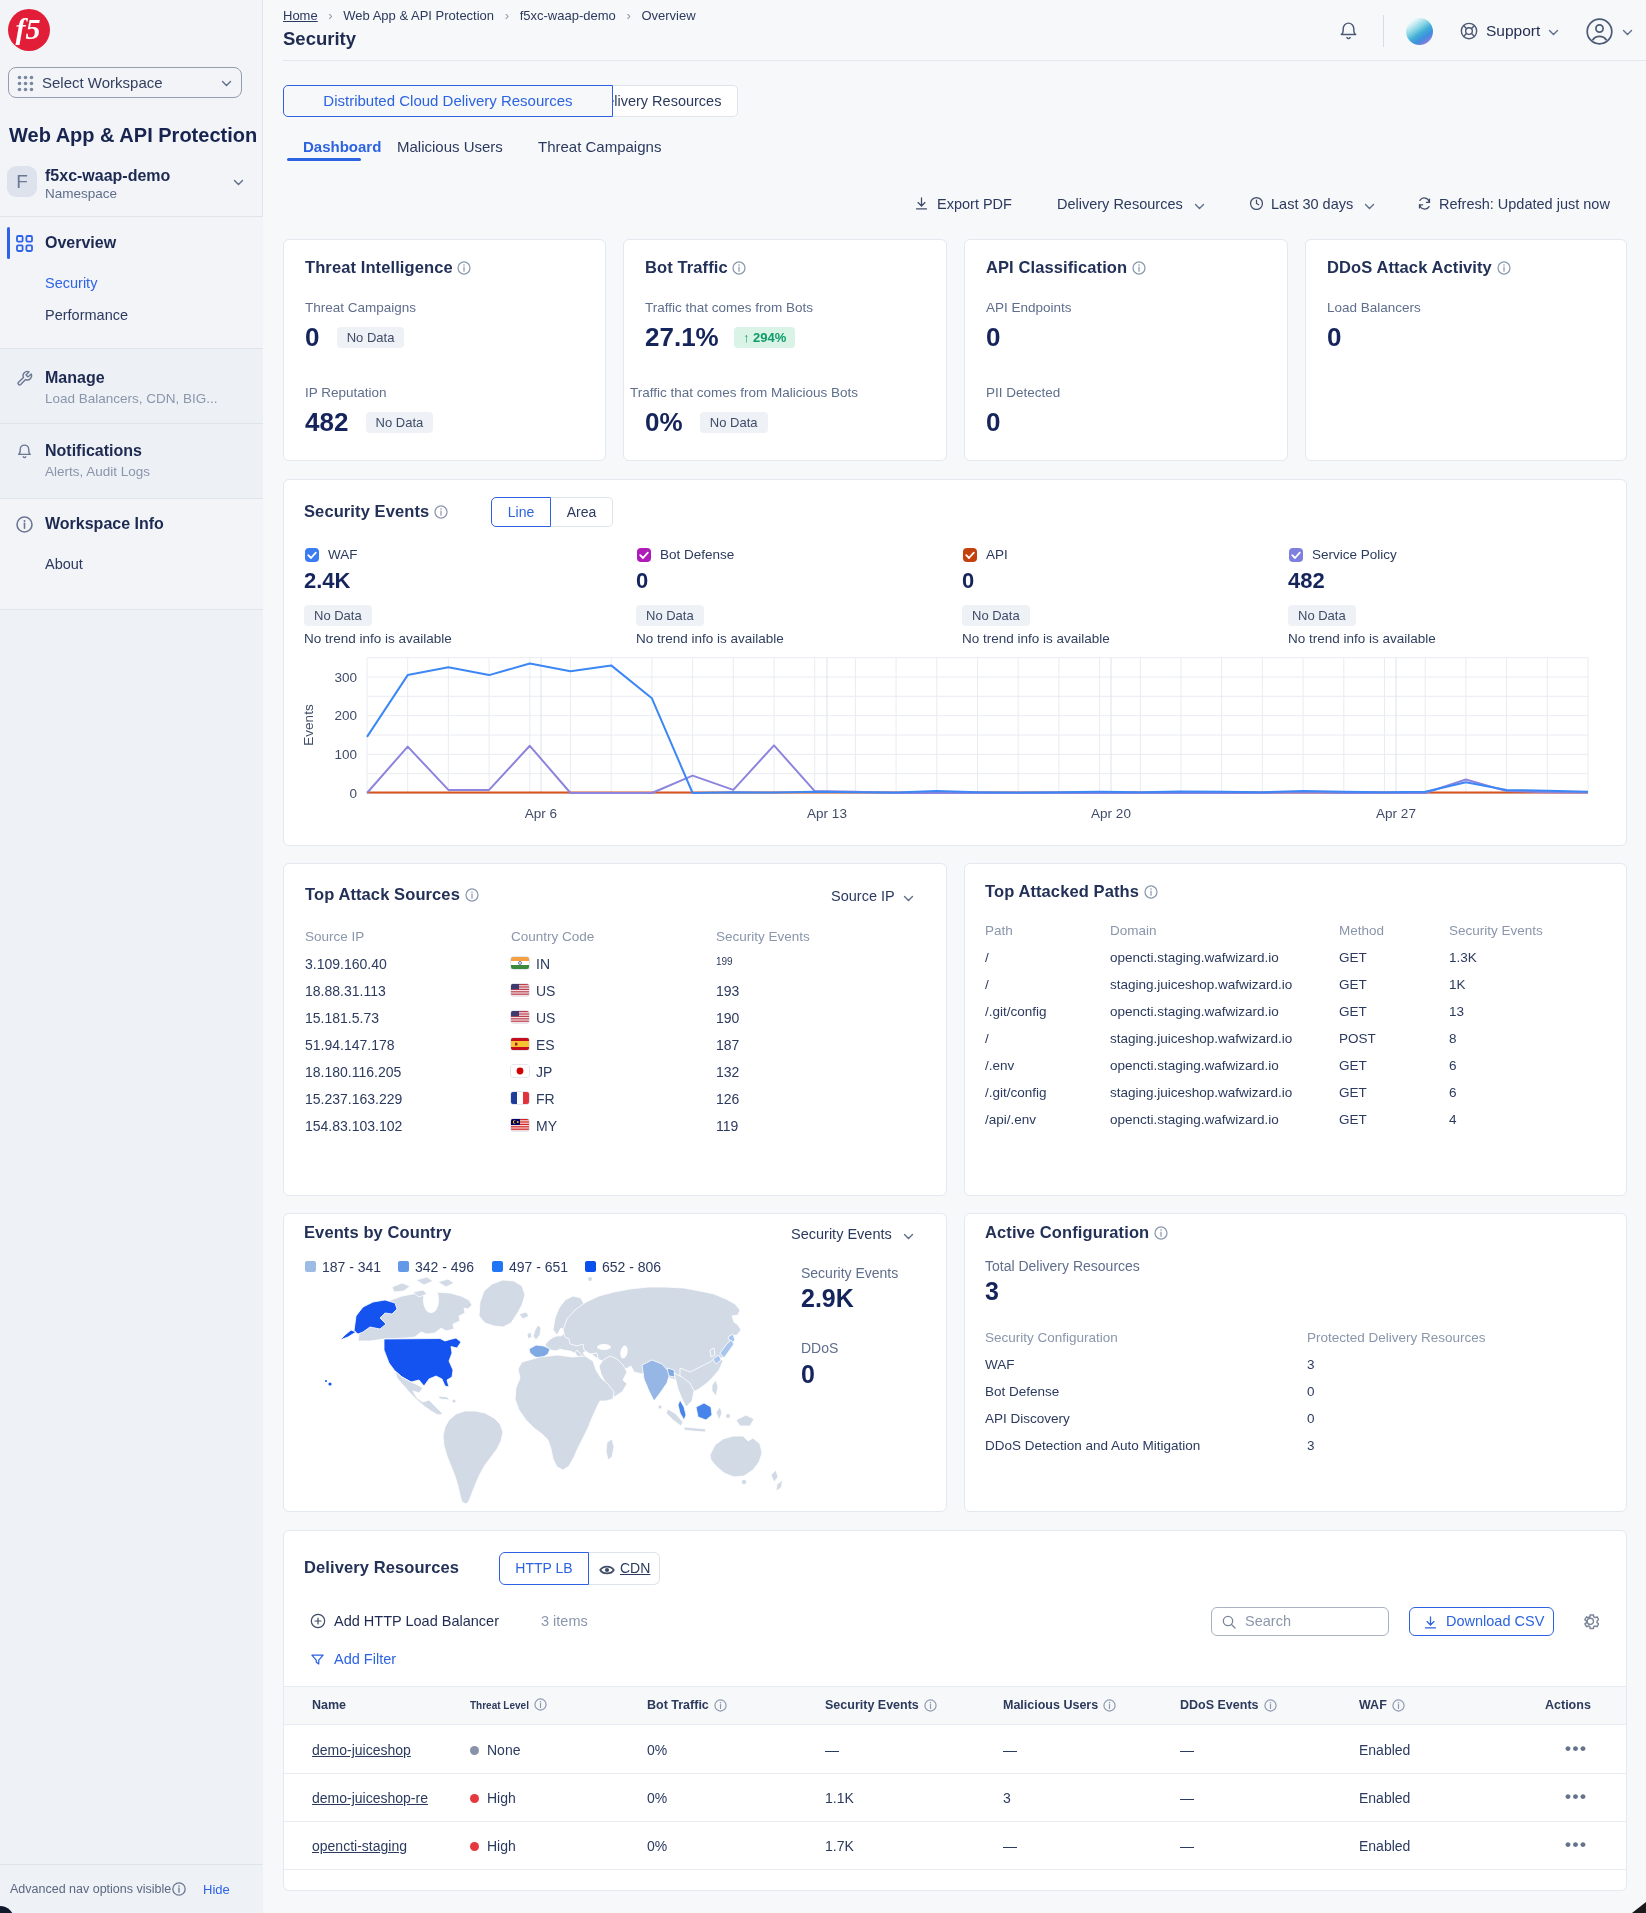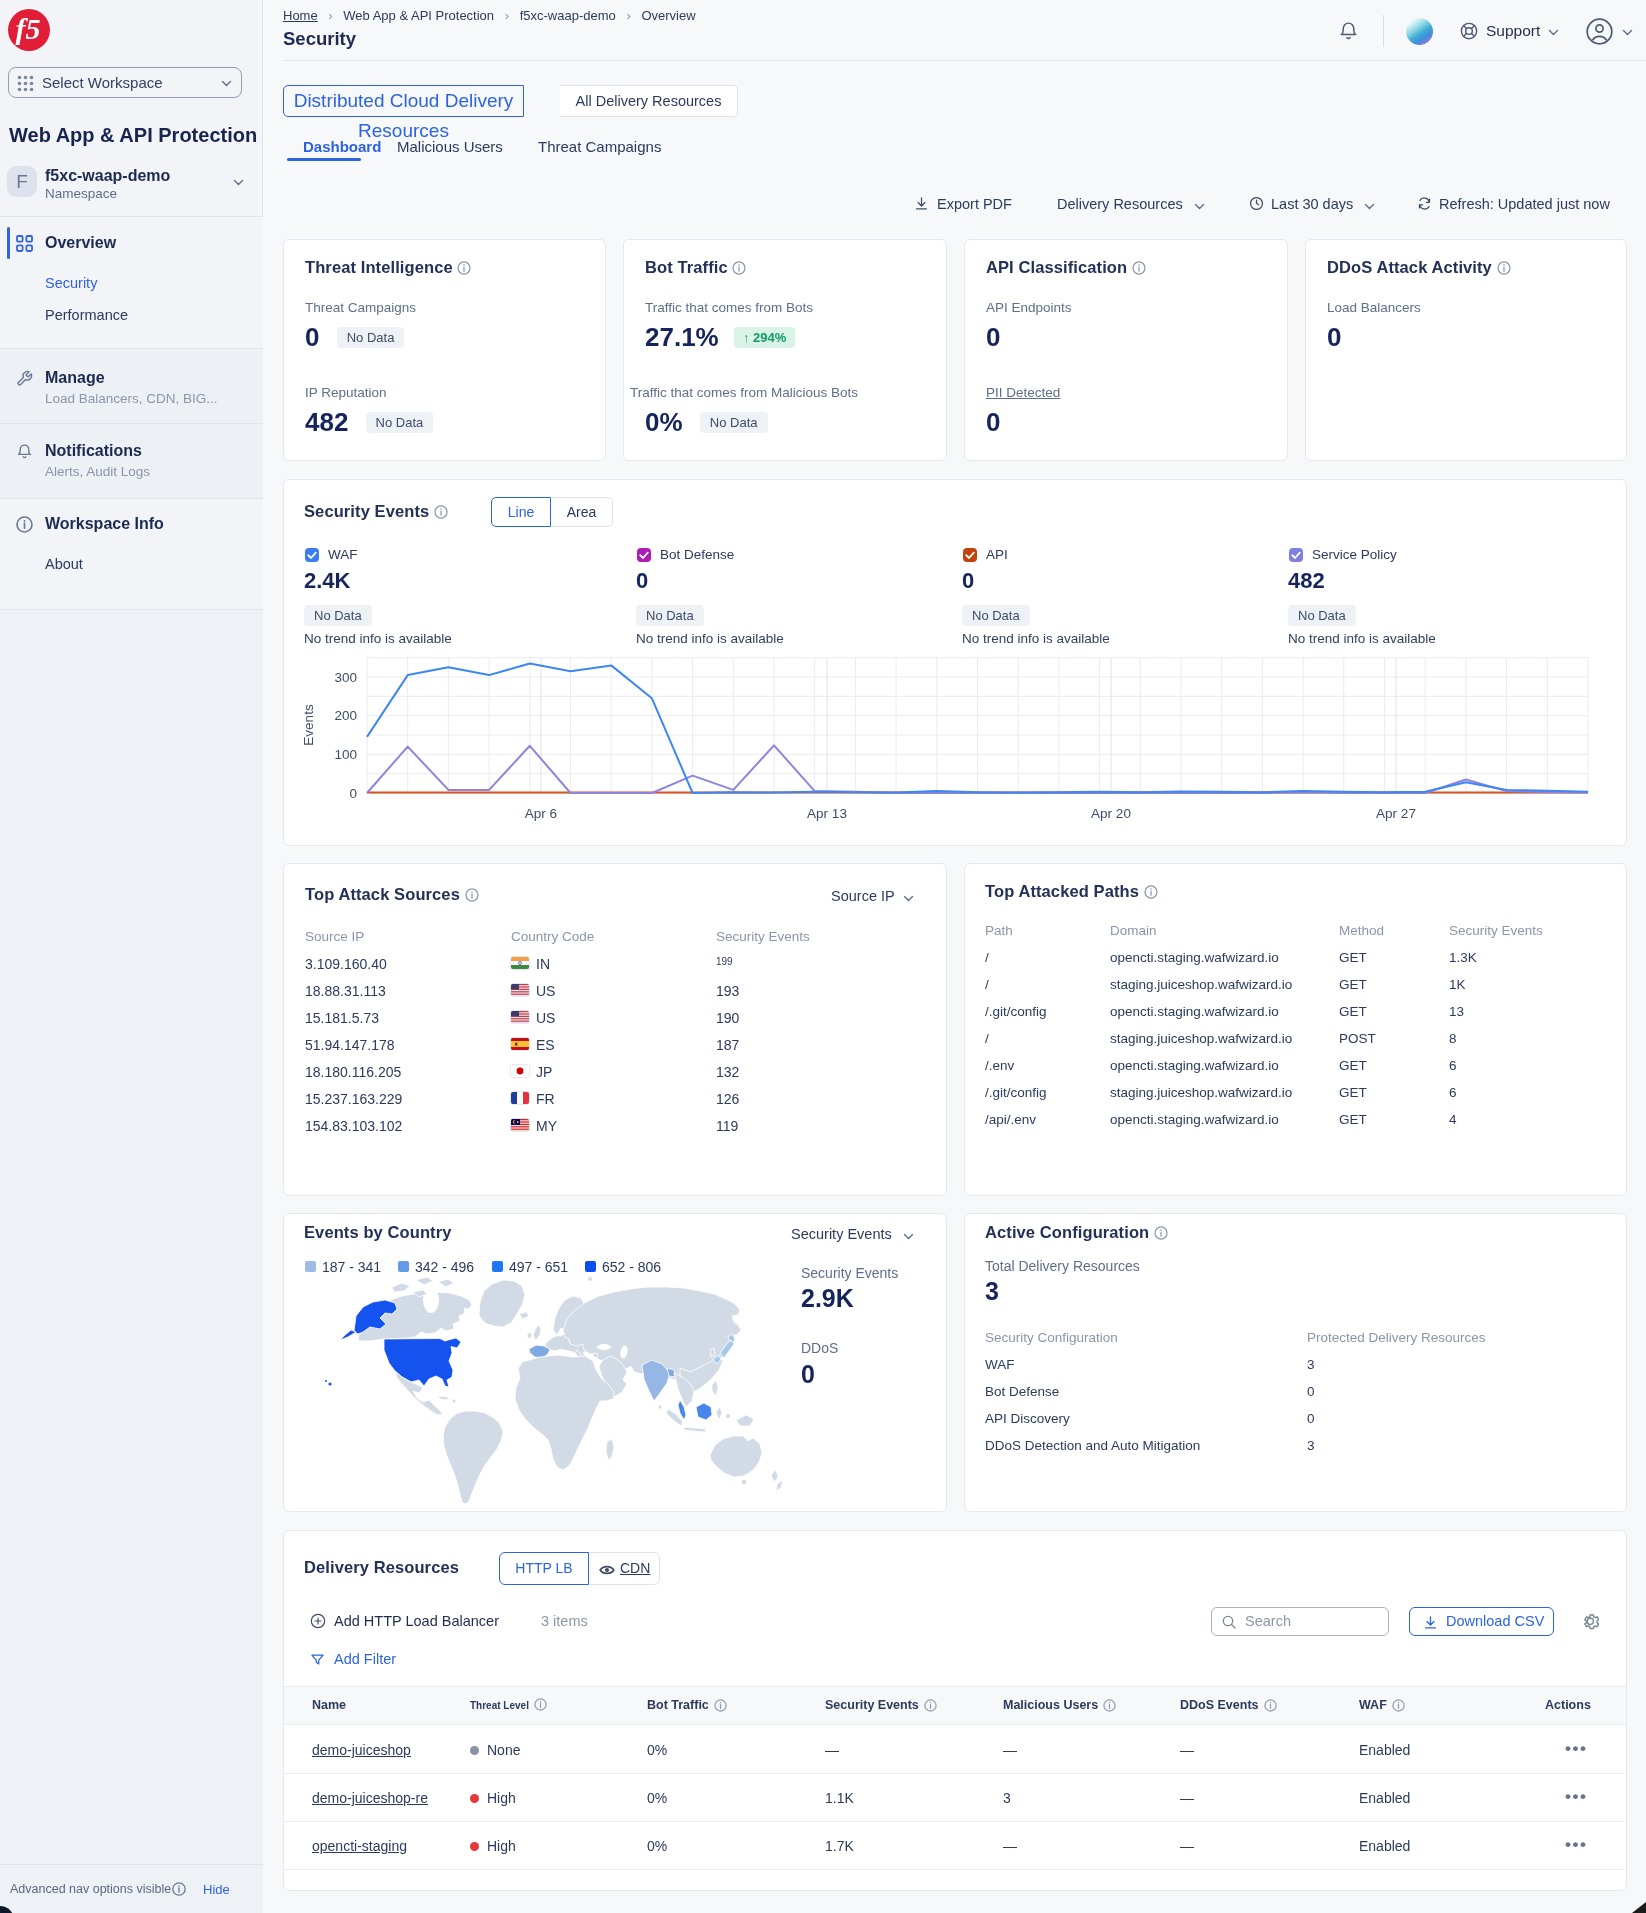--- a/index.html
+++ b/index.html
@@ -151,21 +151,21 @@
     <circle cx="13.5" cy="13.5" r="12.3" fill="none" stroke="#4c5a75" stroke-width="1.7"></circle>
     <circle cx="13.5" cy="10.5" r="3.6" fill="none" stroke="#4c5a75" stroke-width="1.7"></circle>
     <path d="M6.5 22.2 a8.4 8.4 0 0 1 14 0" fill="none" stroke="#4c5a75" stroke-width="1.7"></path>
   </svg>
 <svg class="abs" style="left:1622px;top:27px;" width="11" height="11" viewBox="0 0 11 11">
     <path d="M1.5 3.5 L5.5 7.5 L9.5 3.5" stroke="#5f6e8c" stroke-width="1.4" fill="none" stroke-linecap="round"></path>
   </svg>
 
 <div class="abs" style="left:283px;top:60px;width:1363px;border-top:1px solid #e3e7ee;"></div>
 
-<div class="abs" style="left:283px;top:85px;width:241px;height:32px;border:1px solid #2f62e2;border-radius:5px 0 0 5px;background:#f7f8fa;text-align:center;line-height:30px;font-size:19px;color:#2c63e0;z-index:2;">Distributed Cloud Delivery Resources</div>
+<div class="abs" style="left:283px;top:85px;width:330px;height:32px;border:1px solid #2f62e2;border-radius:5px 0 0 5px;background:#f7f8fa;text-align:center;line-height:30px;font-size:15px;color:#2c63e0;z-index:2;">Distributed Cloud Delivery Resources</div>
 <div class="abs" style="left:560px;top:85px;width:178px;height:32px;border:1px solid #dfe3ea;border-left:none;border-radius:0 5px 5px 0;background:#fff;text-align:center;line-height:30px;font-size:14.5px;color:#2b3a5e;">All Delivery Resources</div>
 
 <div class="abs" style="left:287px;top:138px;font-size:15px;font-weight:700;color:#2c63e0;margin-left:16px;">Dashboard</div>
 <div class="abs" style="left:287px;top:158px;width:74px;height:3px;background:#2c63e0;border-radius:2px;"></div>
 <div class="abs" style="left:397px;top:138px;font-size:15px;color:#2b3a5e;">Malicious Users</div>
 <div class="abs" style="left:538px;top:138px;font-size:15px;color:#2b3a5e;">Threat Campaigns</div>
 
 <svg class="abs" style="left:914px;top:196px;" width="15" height="15" viewBox="0 0 24 24">
     <g fill="none" stroke="#3f4c68" stroke-width="2" stroke-linecap="round">
       <path d="M12 3 v12 M6.5 10.5 L12 16 l5.5 -5.5 M4 20.5 h16"></path>
@@ -218,21 +218,21 @@
 <div class="abs lbl" style="left:630px;top:385px;">Traffic that comes from Malicious Bots</div>
 <div class="abs big" style="left:645px;top:407px;">0% <span class="pill">No Data</span></div>
 
 <div class="abs ctitle" style="left:986px;top:258px;">API Classification <svg class="info" viewBox="0 0 17 17">
       <circle cx="8.5" cy="8.5" r="7.3" fill="none" stroke="#8b97ad" stroke-width="1.5"></circle>
       <circle cx="8.5" cy="4.9" r="1" fill="#8b97ad"></circle>
       <path d="M8.5 7.3 v5" stroke="#8b97ad" stroke-width="1.5" stroke-linecap="round"></path>
     </svg></div>
 <div class="abs lbl" style="left:986px;top:300px;">API Endpoints</div>
 <div class="abs big" style="left:986px;top:322px;">0</div>
-<div class="abs lbl" style="left:986px;top:385px;text-decoration:underline;">PII Detected</div>
+<div class="abs lbl" style="left:986px;top:385px;">PII Detected</div>
 <div class="abs big" style="left:986px;top:407px;">0</div>
 
 <div class="abs ctitle" style="left:1327px;top:258px;">DDoS Attack Activity <svg class="info" viewBox="0 0 17 17">
       <circle cx="8.5" cy="8.5" r="7.3" fill="none" stroke="#8b97ad" stroke-width="1.5"></circle>
       <circle cx="8.5" cy="4.9" r="1" fill="#8b97ad"></circle>
       <path d="M8.5 7.3 v5" stroke="#8b97ad" stroke-width="1.5" stroke-linecap="round"></path>
     </svg></div>
 <div class="abs lbl" style="left:1327px;top:300px;">Load Balancers</div>
 <div class="abs big" style="left:1327px;top:322px;">0</div>
 

